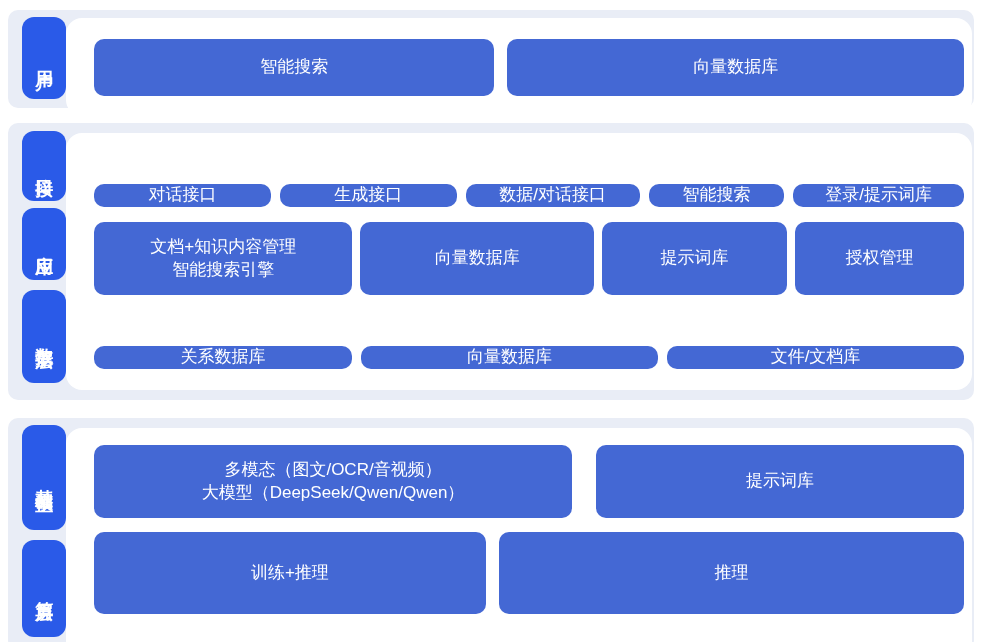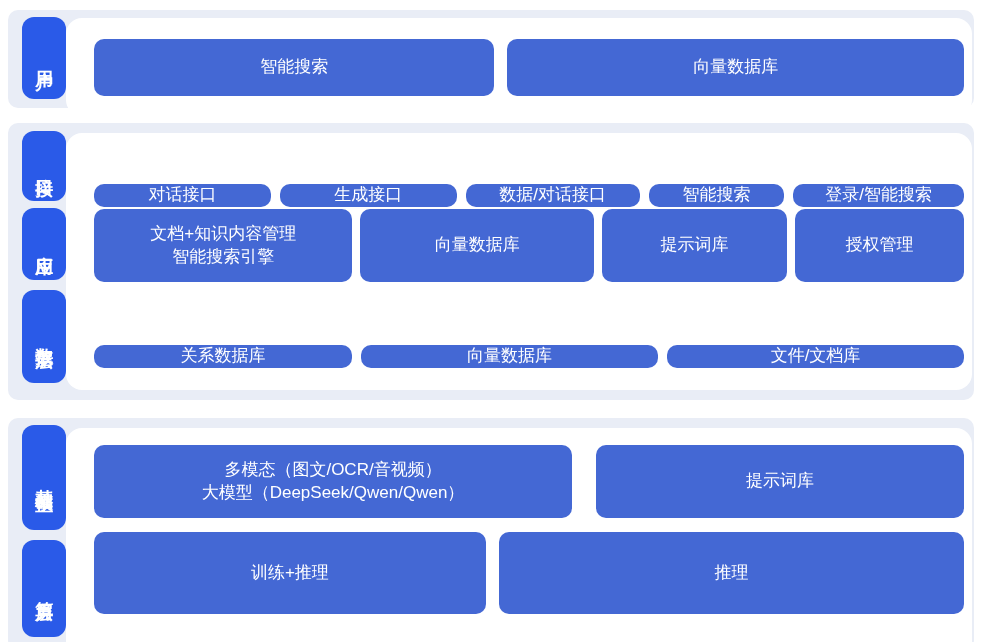--- a/index.html
+++ b/index.html
@@ -31,21 +31,21 @@
   .panel-1{height:98px;margin-top:8px;justify-content:center;}
   .panel-2{height:257px;margin-top:10px;padding-top:16px;}
   .panel-3{height:261px;margin-top:10px;padding-top:17px;}
 
   .row{display:flex;align-items:stretch;}
   .block{background:var(--block-bg);border-radius:10px;color:var(--text-light);
     font-size:17px;font-weight:500;display:flex;flex-direction:column;
     align-items:center;justify-content:center;text-align:center;line-height:1.35;
     min-width:0;}
   .h57{height:57px;} .h58{height:58px;} .h73{height:73px;} .h82{height:82px;}
-  .mt15{margin-top:2px;} .mt16{margin-top:28px;} .mt14{margin-top:14px;}
+  .mt15{margin-top:15px;} .mt16{margin-top:16px;} .mt14{margin-top:14px;}
   .g13{gap:13px;} .g9{gap:9px;align-items:flex-end;} .g8{gap:8px;} .g24{gap:24px;}
 
   .ph82{height:82px;margin-top:7px;}
   .ph70{height:70px;margin-top:8px;}
   .ph72{height:72px;margin-top:7px;}
   .ph93{height:93px;margin-top:10px;}
   .ph105{height:105px;margin-top:7px;}
   .ph97{height:97px;margin-top:10px;}
 </style>
 </head>
@@ -70,21 +70,21 @@
       <div class="pill ph70">接口</div>
       <div class="pill ph72">应用</div>
       <div class="pill ph93">数据层</div>
     </div>
     <div class="panel panel-2">
       <div class="row h58 g9">
         <div class="block" style="flex:172 1 0">对话接口</div>
         <div class="block" style="flex:172 1 0">生成接口</div>
         <div class="block" style="flex:169 1 0">数据/对话接口</div>
         <div class="block" style="flex:132 1 0">智能搜索</div>
-        <div class="block" style="flex:166 1 0">登录/智能搜索</div>
+        <div class="block" style="flex:166 1 0">登录/提示词库</div>
       </div>
       <div class="row h73 g8 mt15">
         <div class="block" style="flex:252 1 0">
           <span>文档+知识内容管理</span>
           <span>智能搜索引擎</span>
         </div>
         <div class="block" style="flex:228 1 0">向量数据库</div>
         <div class="block" style="flex:180 1 0">提示词库</div>
         <div class="block" style="flex:165 1 0">授权管理</div>
       </div>

